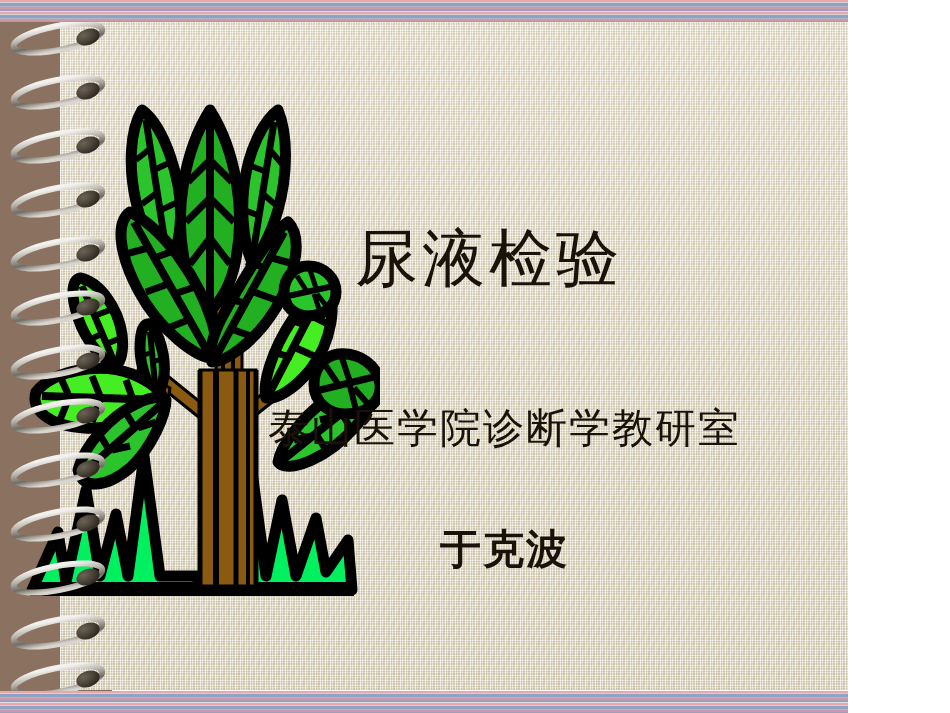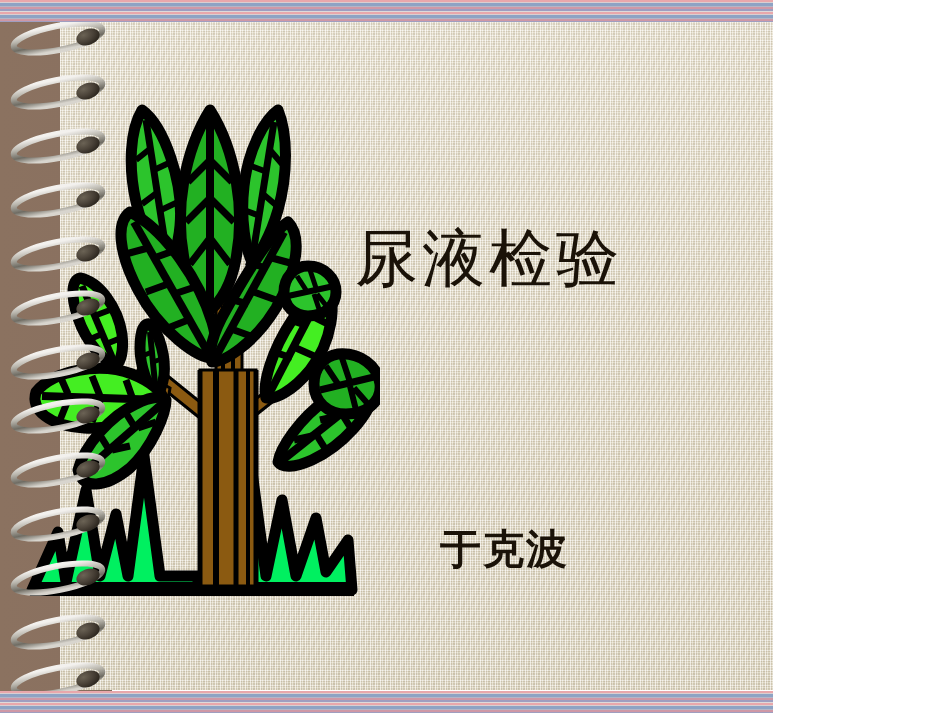--- a/index.html
+++ b/index.html
@@ -6,21 +6,21 @@
     margin: 0;
     padding: 0;
     background: #ffffff;
   }
   body {
     font-family: "Liberation Serif", "DejaVu Serif", serif;
   }
 
   #slide {
     position: relative;
-    width: 773px;
+    width: 848px;
     height: 713px;
     overflow: hidden;
     background: #ffffff;
   }
 
   
   .stripe-band {
     position: absolute;
     background-image: repeating-linear-gradient(
         to bottom,
@@ -372,19 +372,20 @@
         <ellipse cx="88" cy="631" rx="12" ry="8" fill="url(#tipGrad)" transform="rotate(-20 88 631)"></ellipse>
       </g>
       <g>
         <ellipse cx="58" cy="680" rx="45" ry="12" fill="none" stroke="url(#wireGrad)" stroke-width="6" transform="rotate(-11 58 680)"></ellipse>
         <ellipse cx="88" cy="679" rx="12" ry="8" fill="url(#tipGrad)" transform="rotate(-20 88 679)"></ellipse>
       </g>
     </g>
   </svg>
 
   <div id="title-text">尿液检验</div>
+  <div id="subtitle-text">泰山医学院诊断学教研室</div>
   <div id="author-text">于克波</div>
 
   <div class="stripe-band" id="band-top"></div>
   <div class="stripe-band" id="band-bottom"></div>
   <div class="stripe-band vert" id="band-right"></div>
 
 </div>
 
 </body></html>

